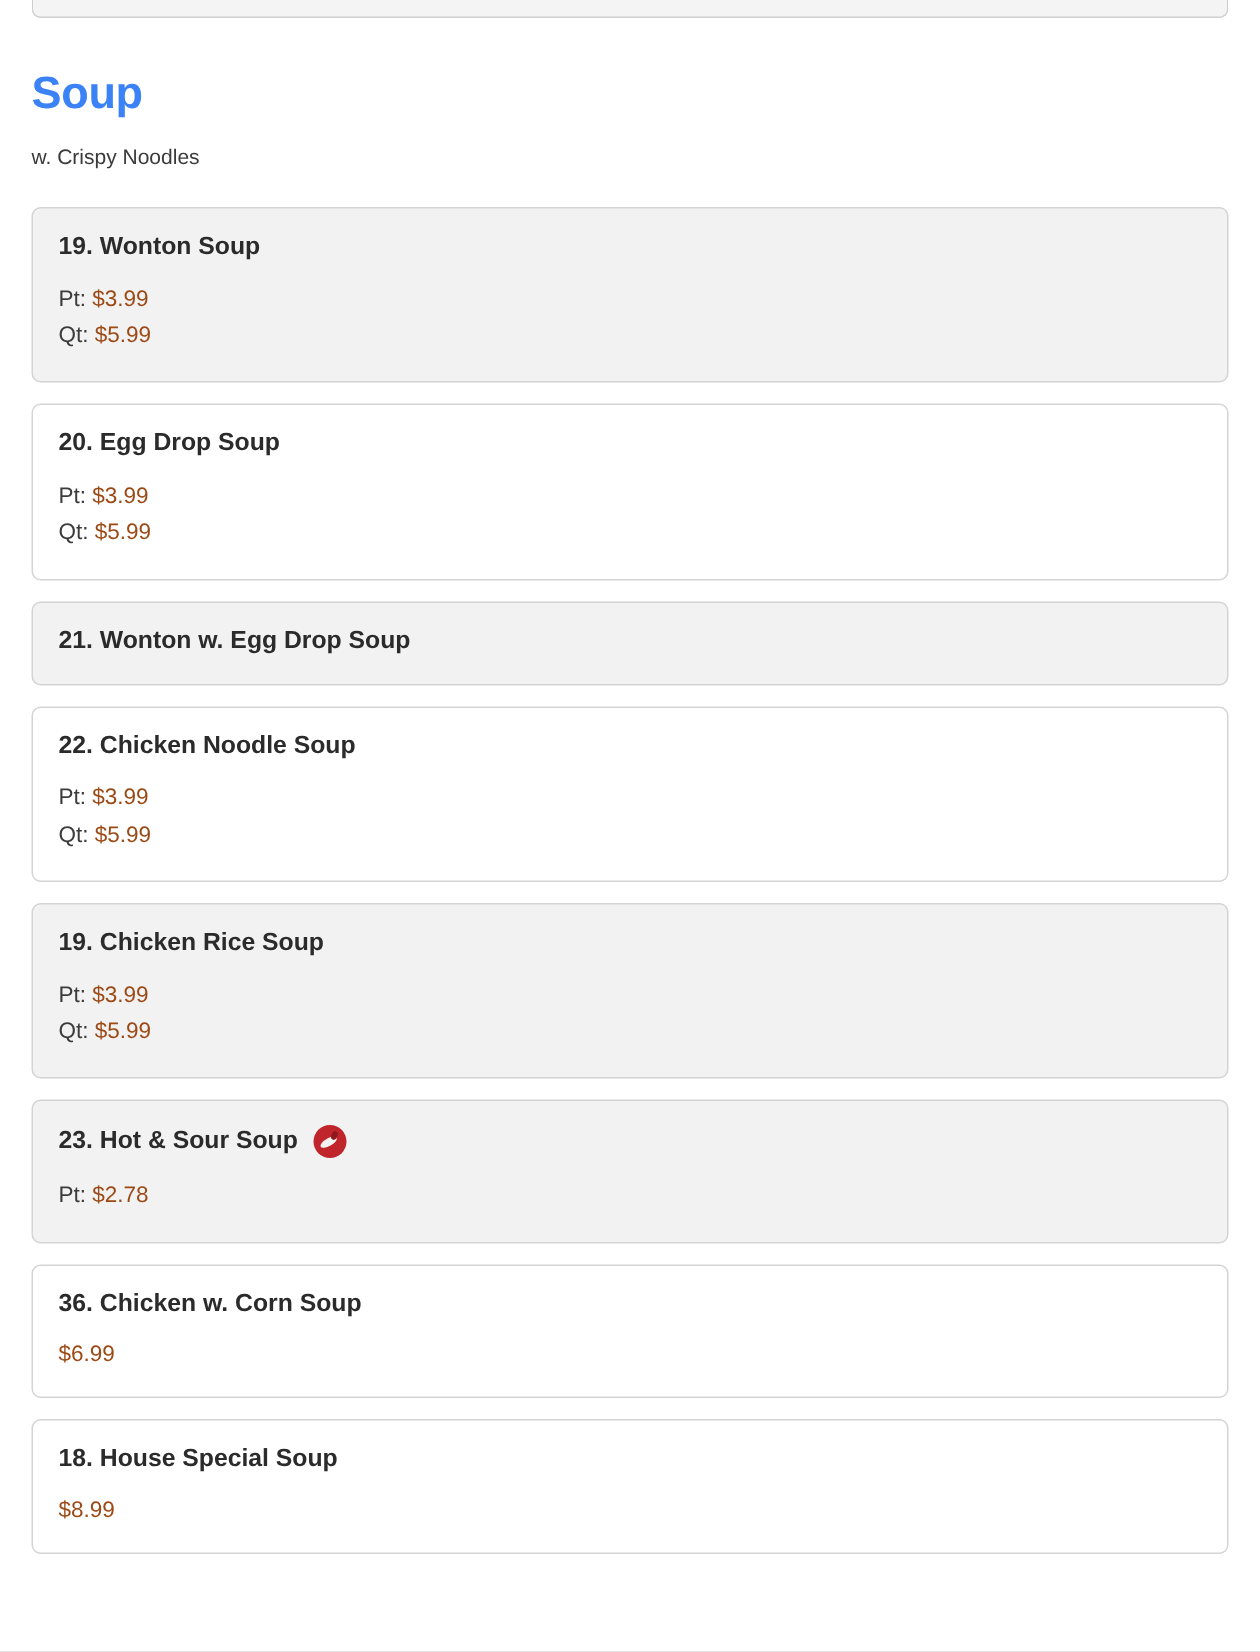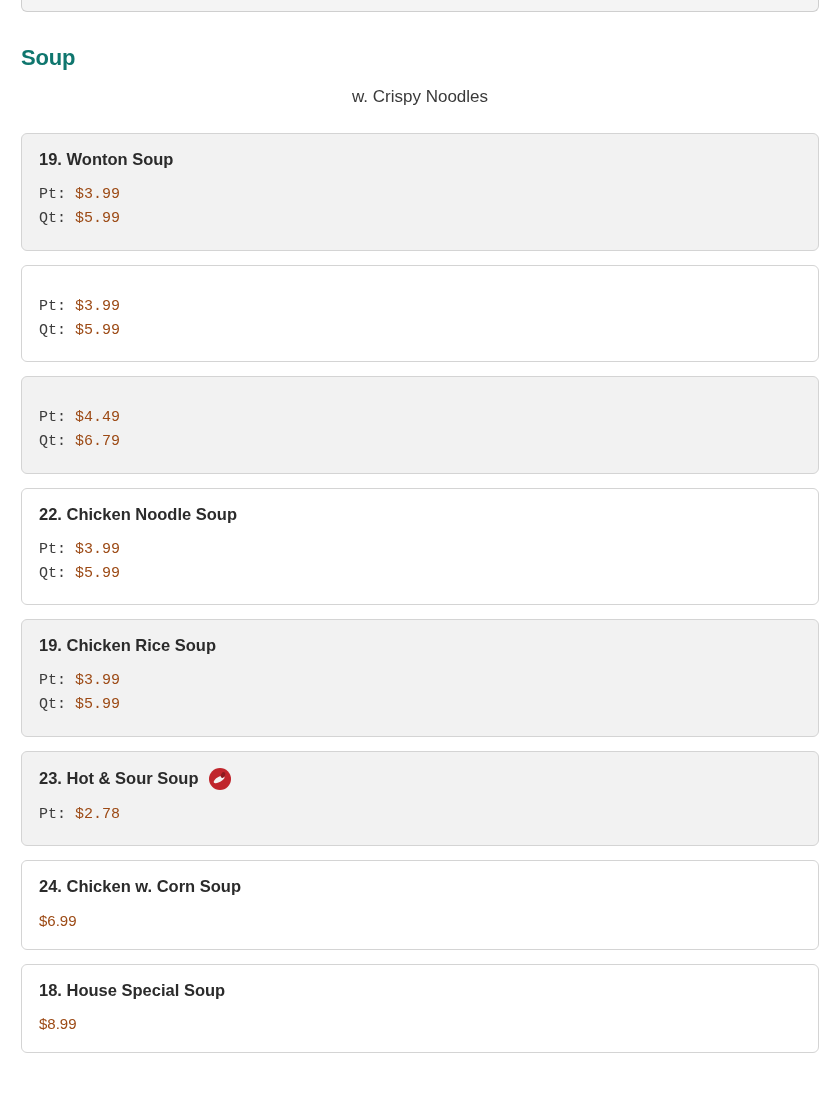--- a/index.html
+++ b/index.html
@@ -30,33 +30,32 @@
     border-radius: 0 0 6px 6px;
     background: #f4f4f4;
     margin: 0 0 0 0;
     box-sizing: border-box;
   }
 
   .section-head {
     padding-top: 34px;
   }
   h2.section-title {
-    font-size: 22px;
+    font-size: 30px;
     line-height: 1.1;
     font-weight: bold;
-    color: #0f766e;
+    color: #3b82f6;
     margin: 0;
     letter-spacing: -0.2px;
   }
   .section-sub {
-    font-size: 17px;
+    font-size: 14px;
     color: #3a3a3a;
     margin-top: 17px;
     margin-bottom: 16px;
-    text-align: center;
   }
 
   .items {
     margin-top: 26px;
   }
   .item {
     border: 1px solid #d4d4d4;
     border-radius: 6px;
     padding: 16px 17px 18px 17px;
     margin-bottom: 14px;
@@ -104,21 +103,20 @@
     left: 12px;
     top: 4px;
     width: 4px;
     height: 6px;
     border-radius: 50%;
     background: #8e1a1f;
     transform: rotate(25deg);
   }
   .price-rows {
     margin-top: 13px;
-    font-family: Liberation Mono, monospace;
   }
   .price-row {
     font-size: 15px;
     color: #3c3c3c;
     line-height: 1.62;
   }
   .price-row .label {
     color: #3c3c3c;
   }
   .price-row .amount {
@@ -155,42 +153,38 @@
           <span class="amount">$3.99</span>
         </div>
         <div class="price-row">
           <span class="label">Qt:</span>
           <span class="amount">$5.99</span>
         </div>
       </div>
     </div>
 
     <div class="item plain">
-      <div class="price-rows">
-        <div class="price-row">
-          <span class="label">Pt:</span>
-          <span class="amount">$3.99</span>
-        </div>
-        <div class="price-row">
-          <span class="label">Qt:</span>
-          <span class="amount">$5.99</span>
-        </div>
-      </div>
-    </div>
-
-    <div class="item shaded">
-      <div class="price-rows">
-        <div class="price-row">
-          <span class="label">Pt:</span>
-          <span class="amount">$4.49</span>
-        </div>
-        <div class="price-row">
-          <span class="label">Qt:</span>
-          <span class="amount">$6.79</span>
-        </div>
+      <div class="item-name">
+        <span>20. Egg Drop Soup</span>
+      </div>
+      <div class="price-rows">
+        <div class="price-row">
+          <span class="label">Pt:</span>
+          <span class="amount">$3.99</span>
+        </div>
+        <div class="price-row">
+          <span class="label">Qt:</span>
+          <span class="amount">$5.99</span>
+        </div>
+      </div>
+    </div>
+
+    <div class="item shaded">
+      <div class="item-name">
+        <span>21. Wonton w. Egg Drop Soup</span>
       </div>
     </div>
 
     <div class="item plain">
       <div class="item-name">
         <span>22. Chicken Noodle Soup</span>
       </div>
       <div class="price-rows">
         <div class="price-row">
           <span class="label">Pt:</span>
@@ -227,21 +221,21 @@
       <div class="price-rows">
         <div class="price-row">
           <span class="label">Pt:</span>
           <span class="amount">$2.78</span>
         </div>
       </div>
     </div>
 
     <div class="item plain">
       <div class="item-name">
-        <span>24. Chicken w. Corn Soup</span>
+        <span>36. Chicken w. Corn Soup</span>
       </div>
       <div class="price-single">$6.99</div>
     </div>
 
     <div class="item plain">
       <div class="item-name">
         <span>18. House Special Soup</span>
       </div>
       <div class="price-single">$8.99</div>
     </div>

